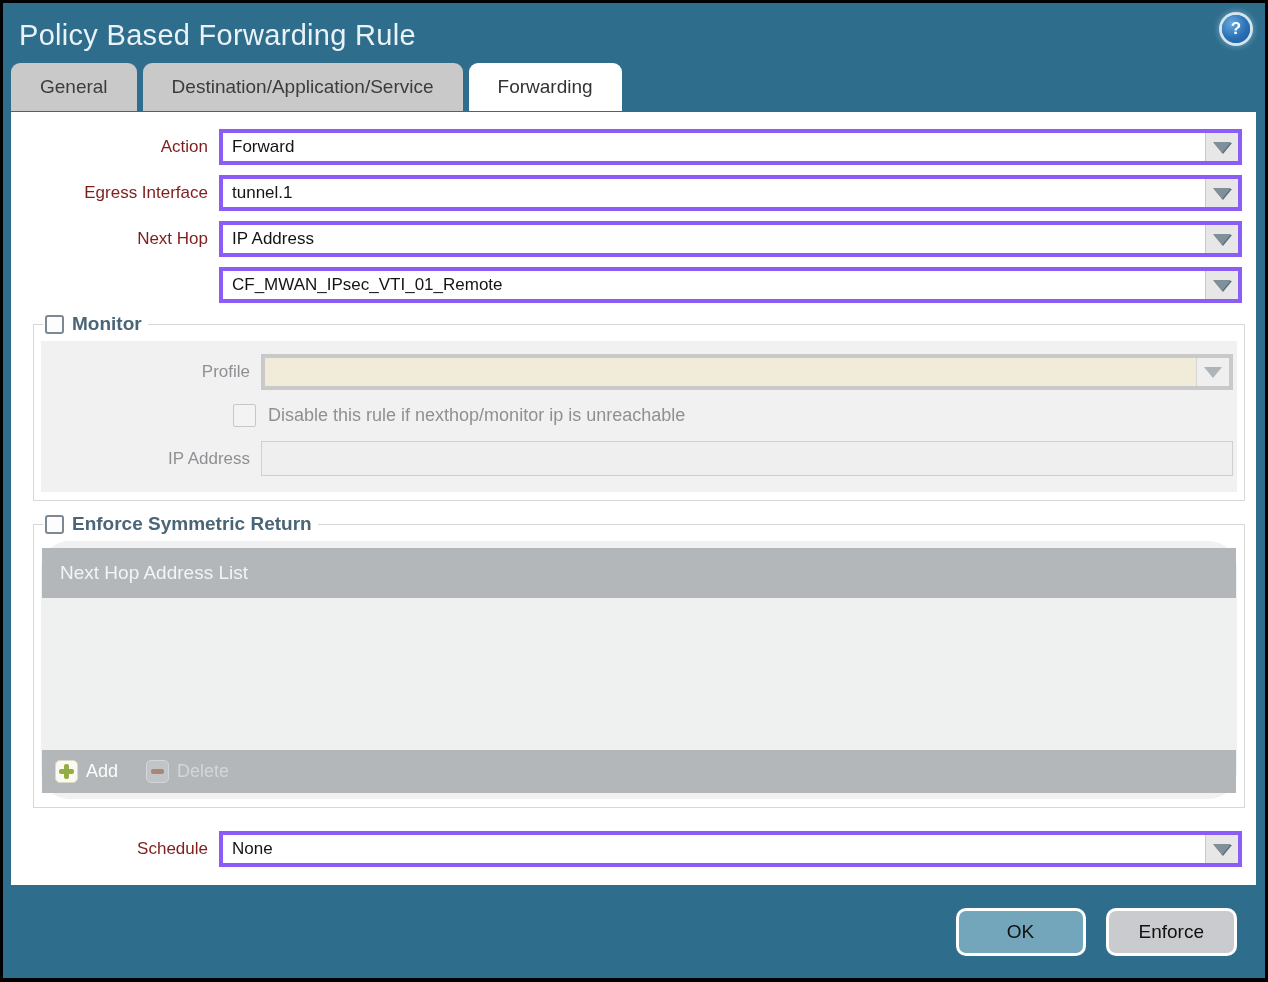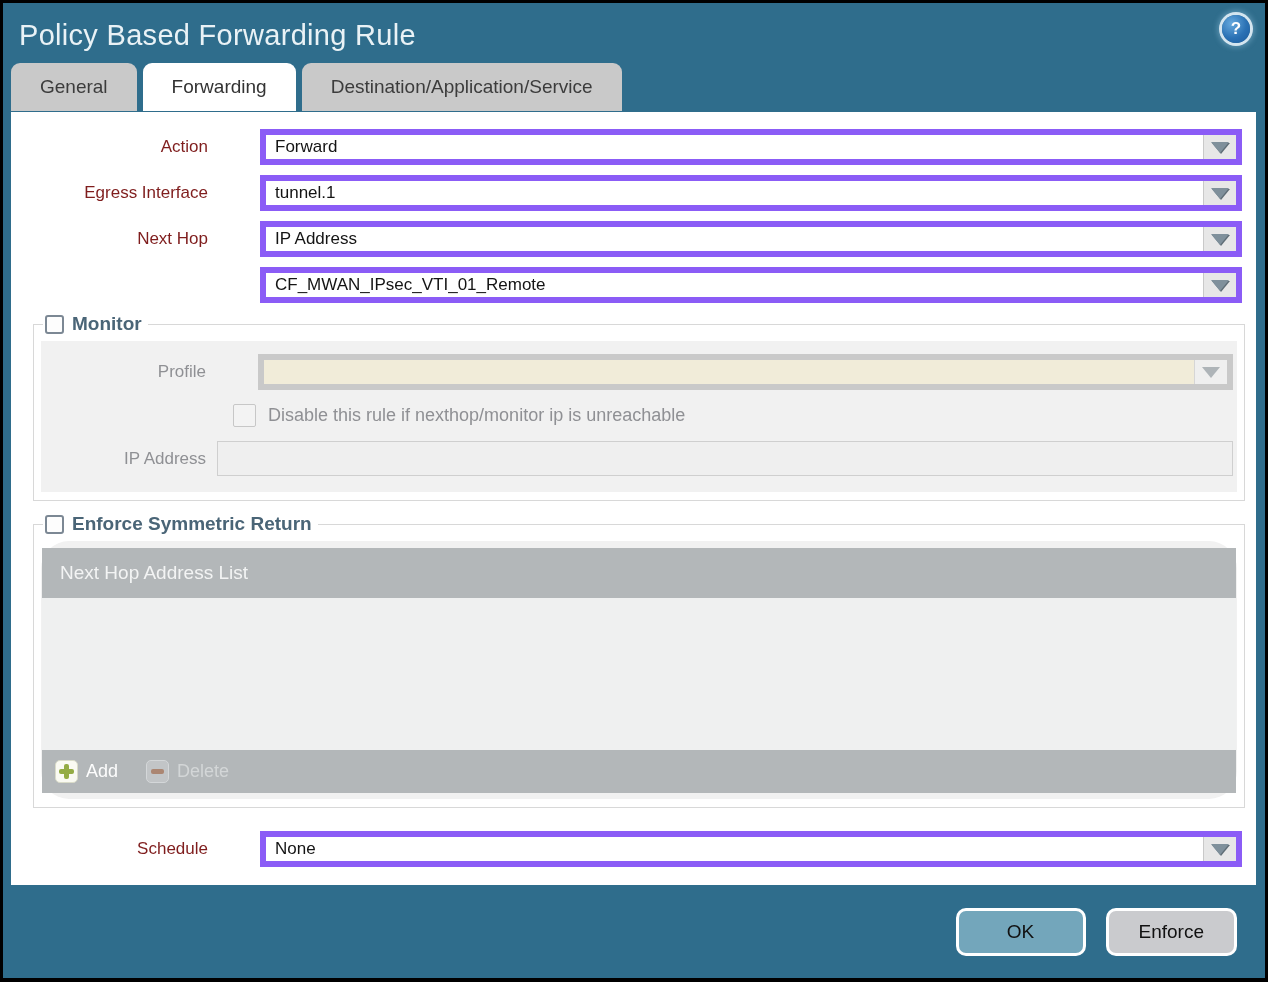--- a/index.html
+++ b/index.html
@@ -52,21 +52,21 @@
     background: #fff; padding-top: 17px;
   }
   .frow { display: flex; align-items: center; margin: 0 14px 10px 0; }
   .frow .flabel {
     width: 208px; text-align: right; padding-right: 11px;
     font-size: 17px; color: #7f1d1d; flex: none;
   }
   .frow .flabel.empty { visibility: hidden; }
   .combo {
     flex: 1; display: flex; align-items: stretch;
-    height: 36px; border: 6px solid #8b5cf6; background: #22c55e; margin-left: 41px;
+    height: 36px; border: 4px solid #8b5cf6; background: #22c55e;
   }
   .combo .val {
     flex: 1; display: flex; align-items: center; padding: 0 9px;
     font-size: 17px; color: #141414; background: #fff;
   }
   .combo .dd {
     width: 33px; flex: none; background: #e7e7e7; border-left: 1px solid #c9c9c9;
     display: flex; align-items: center; justify-content: center; cursor: pointer;
   }
   .arrow {
@@ -89,21 +89,21 @@
   legend .cb {
     width: 19px; height: 19px; background: #fdfdfd;
     border: 2px solid #7c8894; border-radius: 3px; cursor: pointer;
   }
   legend .sect-title {
     font-size: 19px; font-weight: bold; color: #4a6577;
   }
   .panel { background: #f1f1f1; padding: 13px 0 16px 0; }
   .prow { display: flex; align-items: center; margin: 0 4px 0 0; }
   .prow .plabel {
-    width: 176px; text-align: right; padding-right: 11px;
+    width: 220px; text-align: right; padding-right: 11px;
     font-size: 17px; color: #8f9094; flex: none;
   }
   .combo.disabled { border-color: #c9c9c9; }
   .combo.disabled .val { background: #f1ecd9; color: #8f9094; }
   .combo.disabled .dd { background: #efefef; border-left: 1px solid #d6d6d6; }
   .input-disabled {
     flex: 1; height: 35px; background: #efefef;
     border: 1px solid #cfcfcf; margin-right: 0;
   }
   .cb-row { display: flex; align-items: center; gap: 12px; margin: 14px 0 14px 192px; }
@@ -169,22 +169,22 @@
 
     <div class="titlebar">
       <div class="title">Policy Based Forwarding Rule</div>
       <div class="help-icon">
         <span>?</span>
       </div>
     </div>
 
     <div class="tabs">
       <div class="tab">General</div>
+      <div class="tab">Destination/Application/Service</div>
       <div class="tab active">Forwarding</div>
-      <div class="tab">Destination/Application/Service</div>
     </div>
 
     <div class="content">
 
       <div class="frow">
         <div class="flabel">Action</div>
         <div class="combo">
           <div class="val">Forward</div>
           <div class="dd">
             <span class="arrow"></span>

